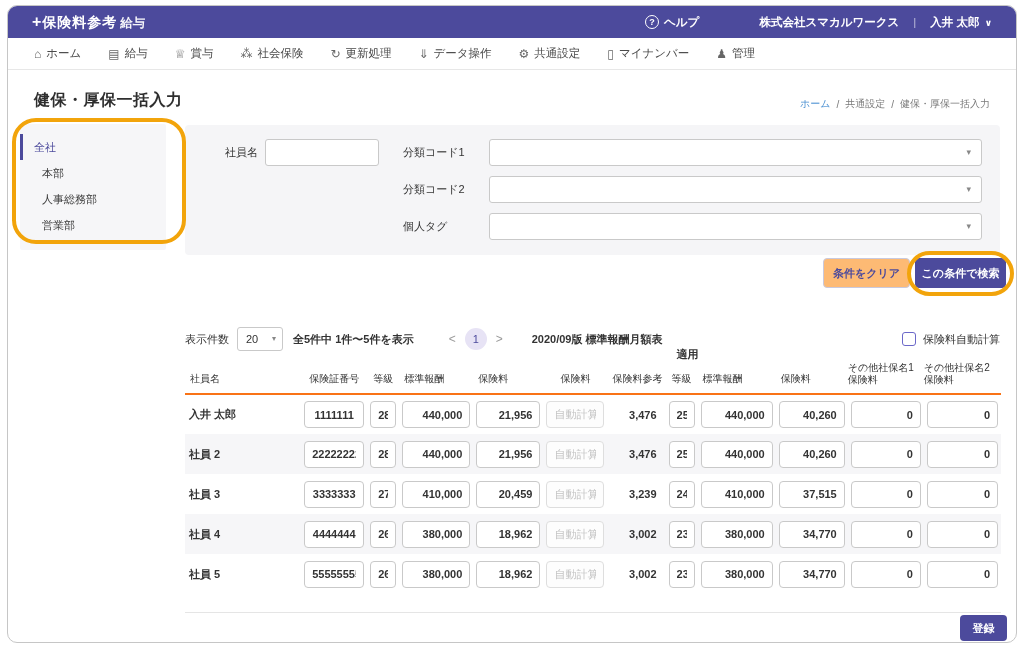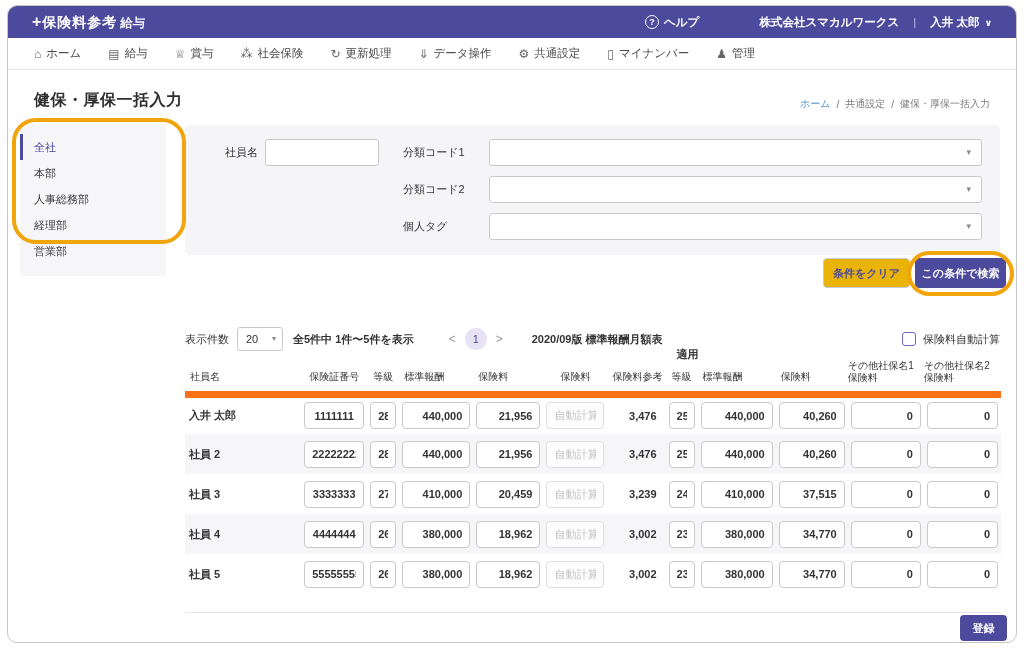--- a/index.html
+++ b/index.html
@@ -32,41 +32,41 @@
   
   .page-header { display:flex; justify-content:space-between; align-items:flex-end;
     padding:20px 26px 0 26px; }
   .page-title { font-size:16px; font-weight:bold; color:#2e2e2e; letter-spacing:.5px; }
   .breadcrumb { font-size:10px; color:#7a7a7a; display:flex; gap:6px; align-items:center; }
   .bc-link { color:#4A90D2; cursor:pointer; }
 
   
   .sidebar { position:absolute; left:12px; top:118px; width:146px; background:#f6f6f8;
     padding:10px 0 12px 0; border-radius:2px; }
-  .side-item { padding:5px 14px; font-size:11px; color:#3a3a3a; cursor:pointer; line-height:16px; }
+  .side-item { padding:5px 22px; font-size:11px; color:#3a3a3a; cursor:pointer; line-height:16px; }
   .side-item.selected { color:#4C4A9C; border-left:3px solid #4C4A9C; padding-left:11px; }
 
   
   .search-panel { position:absolute; left:177px; top:119px; width:815px; height:130px;
     background:#f5f5f7; border-radius:4px; padding-top:14px; }
   .search-row { display:flex; align-items:center; height:27px; margin:0 18px 10px 40px; }
   .f-label { width:40px; font-size:11px; color:#333; }
   .name-input { width:114px; height:27px; margin-right:24px; border:1px solid #c9c9c9;
     border-radius:3px; background:#fff; font-size:11px; padding:0 6px; }
   .name-spacer { width:138px; }
   .cat-label { width:86px; font-size:11px; color:#333; }
   .sel { position:relative; flex:1; height:27px; background:#fff; border:1px solid #c9c9c9;
     border-radius:3px; cursor:pointer; }
   .sel-caret { position:absolute; right:10px; top:7px; font-size:9px; color:#888; }
 
   
   .btn { display:flex; align-items:center; justify-content:center; border-radius:4px;
     font-size:11px; font-weight:bold; cursor:pointer; }
   .btn-clear { position:absolute; left:815px; top:252px; width:87px; height:30px;
-    background:#eab308; border:1px solid #c9c9dd; color:#4C4A9C; }
+    background:#fdba74; border:1px solid #c9c9dd; color:#4C4A9C; }
   .btn-search { position:absolute; left:907px; top:252px; width:91px; height:30px;
     background:#4C4A9C; color:#fff; border:1px solid #4C4A9C; }
 
   
   .controls { position:absolute; left:177px; top:320px; width:815px; height:26px;
     display:flex; align-items:center; font-size:11px; color:#333; }
   .pagesize-sel { position:relative; width:46px; height:24px; border:1px solid #c9c9c9;
     border-radius:3px; background:#fff; margin:0 10px 0 8px; display:flex; align-items:center;
     padding-left:8px; font-size:11px; cursor:pointer; }
   .pagesize-caret { position:absolute; right:6px; top:6px; font-size:8px; color:#888; }
@@ -79,21 +79,21 @@
   .autocalc { margin-left:auto; display:flex; align-items:center; gap:7px; }
   .checkbox { width:14px; height:14px; border:1.5px solid #6B68C9; border-radius:3px;
     background:#fff; cursor:pointer; }
 
   
   .grid-wrap { position:absolute; left:177px; top:350px; width:816px; }
   table { width:100%; border-collapse:collapse; table-layout:fixed; }
   thead th { font-weight:normal; font-size:10px; color:#333; text-align:center; }
   tr.group-row th { height:18px; vertical-align:bottom; padding-bottom:1px; }
   tr.sub-row th { height:38px; vertical-align:bottom; padding-bottom:7px;
-    border-bottom:7px solid #f97316; }
+    border-bottom:2px solid #f97316; }
   th.al, td.al { text-align:left; padding-left:5px; }
   .two-line span { display:block; line-height:12px; text-align:left; }
   tbody td { height:40px; padding:0 3px; }
   tbody tr:nth-child(even) { background:#f6f6f8; }
   tbody input { width:100%; height:27px; border:1px solid #c9c9c9; border-radius:4px;
     background:#fff; font-size:11px; font-weight:bold; color:#333; padding:0 7px;
     font-family:"Liberation Sans","DejaVu Sans",sans-serif; }
   tbody input.c { text-align:center; }
   tbody input.r { text-align:right; }
   tbody input.auto { color:#c3c3c3; border-color:#dedede; background:#fdfdfd;
@@ -184,21 +184,20 @@
       <span>共通設定</span>
       <span>/</span>
       <span>健保・厚保一括入力</span>
     </div>
   </div>
 
   <div class="sidebar">
       <div class="side-item selected">全社</div>
       <div class="side-item">本部</div>
       <div class="side-item">人事総務部</div>
-      <div class="side-item">経理部</div>
       <div class="side-item">営業部</div>
     </div>
 
   <div class="search-panel">
     <div class="search-row">
       <span class="f-label">社員名</span>
       <input class="name-input" value="" style="">
       <span class="cat-label">分類コード1</span>
       <div class="sel">
         <span class="sel-caret">▾</span>

